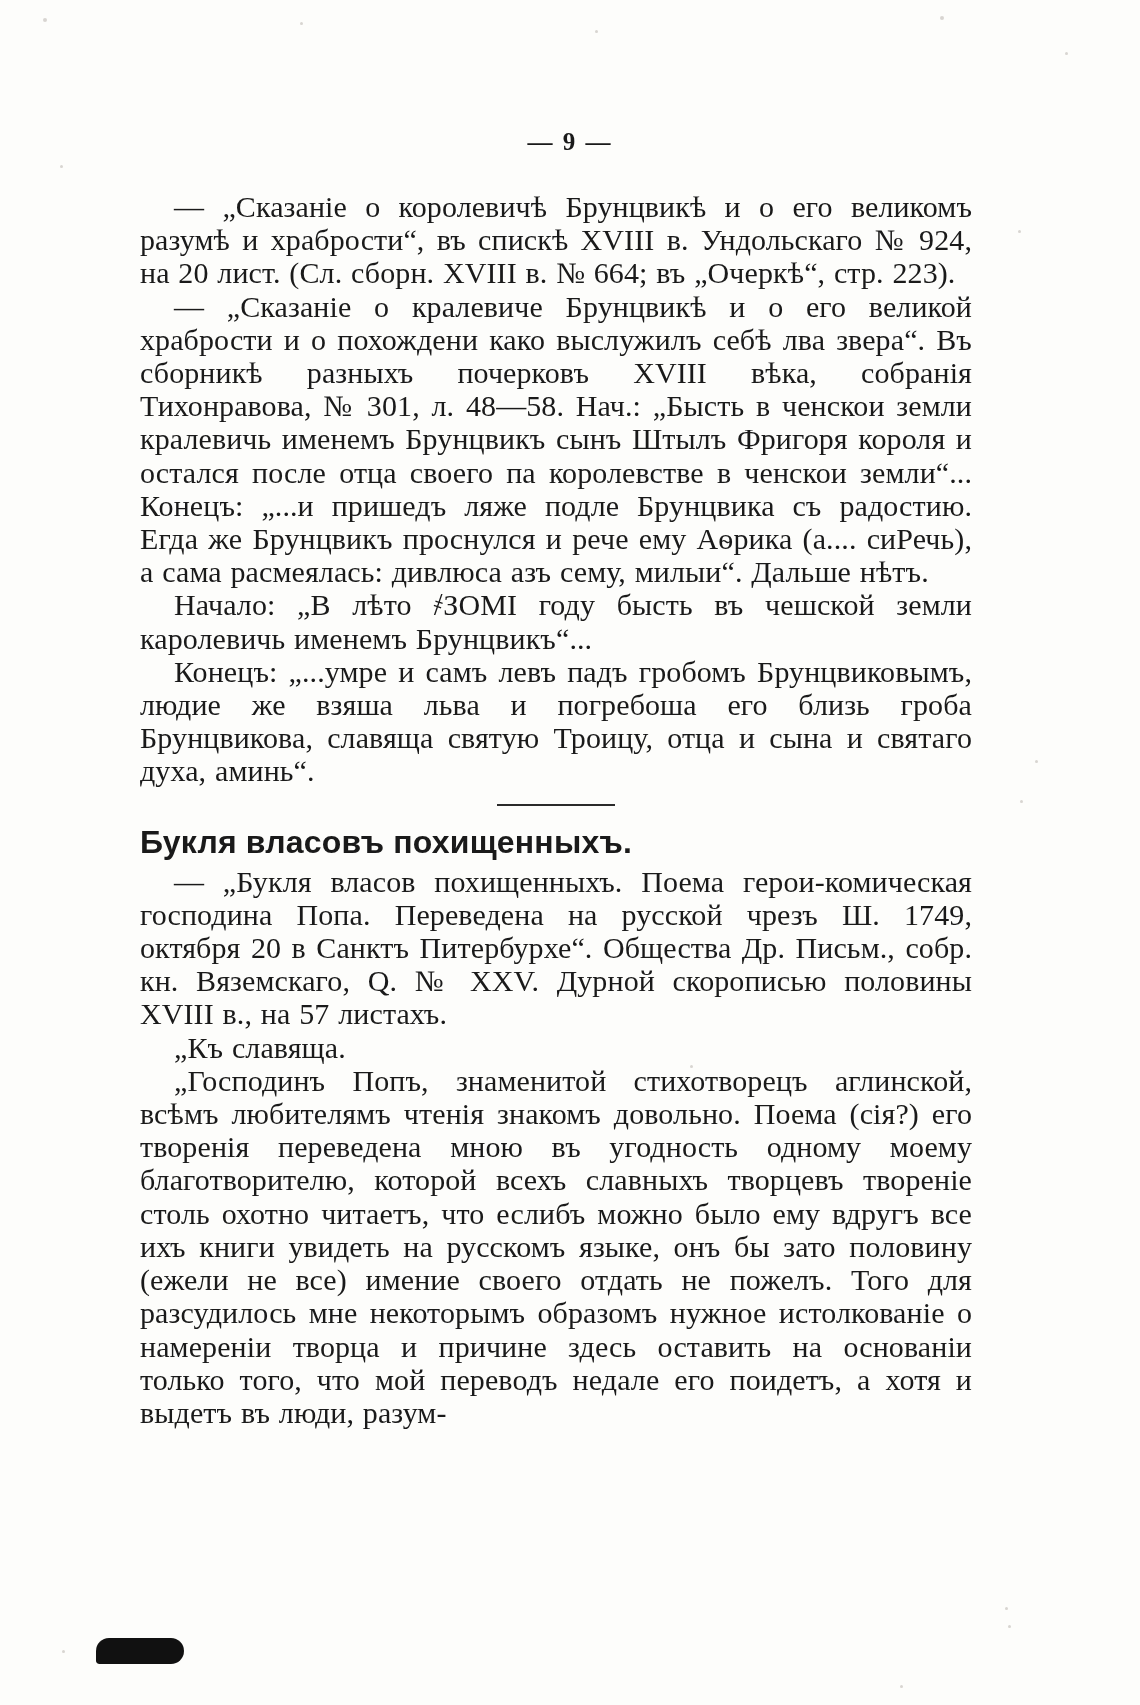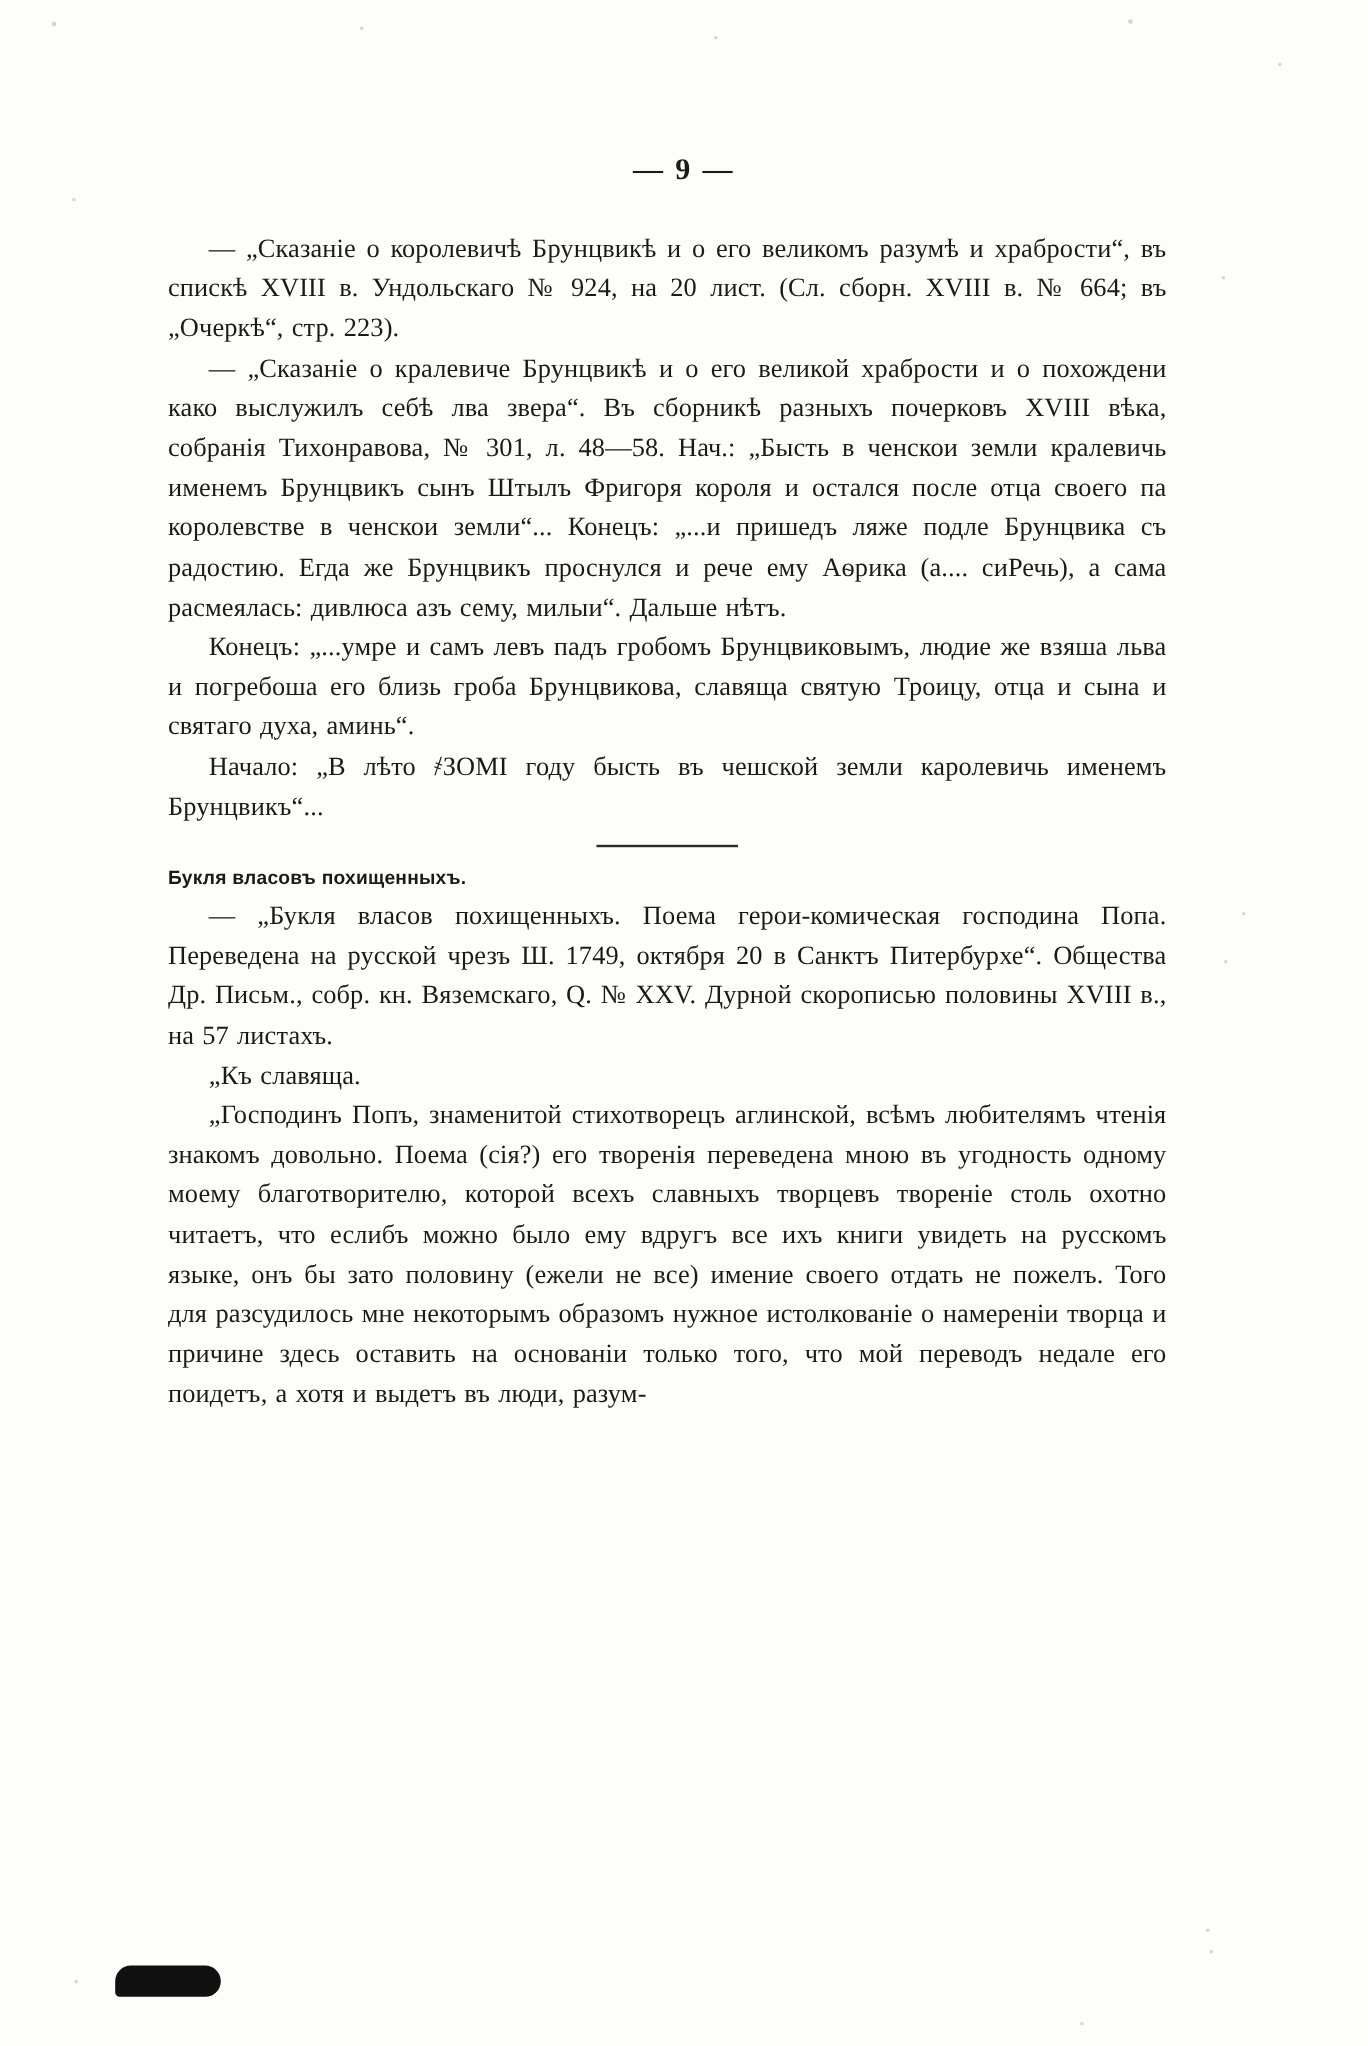--- a/index.html
+++ b/index.html
@@ -41,38 +41,38 @@
     font-family: "Liberation Serif", serif;
   }
   .content {
     position: absolute;
     top: 190px;
     left: 140px;
     width: 832px;
   }
   p.para {
     margin: 0 0 0 0;
-    font-size: 22px;
+    font-size: 30px;
     line-height: 33.2px;
     text-align: justify;
     text-align-last: left;
     font-family: "Liberation Serif", serif;
     letter-spacing: .1px;
     word-spacing: 1.2px;
   }
   p.para.indent { text-indent: 34px; }
   p.para.dash { text-indent: 34px; }
   .rule {
     width: 118px;
     height: 2px;
     background: #2a2a2a;
     margin: 16px auto 18px auto;
   }
   h2.section-title {
-    font-size: 16px;
+    font-size: 32px;
     font-family: "Liberation Sans", sans-serif;
     font-weight: bold;
     margin: 0 0 4px 0;
     letter-spacing: .2px;
   }
   .blackmark {
     position: absolute;
     left: 96px;
     top: 1638px;
     width: 88px;
@@ -100,22 +100,22 @@
   <div class="speck" style="left:62px;  top:1650px;width:3px; height:3px;"></div>
   <div class="speck" style="left:900px; top:1685px;width:3px; height:3px;"></div>
   <div class="speck" style="left:690px; top:1065px;width:3px; height:3px;"></div>
 
   <div class="page-number">— 9 —</div>
 
   <div class="content">
 
     <p class="para dash">— „Сказаніе о королевичѣ Брунцвикѣ и о его великомъ разумѣ и храбрости“, въ спискѣ XVIII в. Ундольскаго № 924, на 20 лист. (Сл. сборн. XVIII в. № 664; въ „Очеркѣ“, стр. 223).</p>
     <p class="para dash">— „Сказаніе о кралевиче Брунцвикѣ и о его великой храбрости и о похождени како выслужилъ себѣ лва звера“. Въ сборникѣ разныхъ почерковъ XVIII вѣка, собранія Тихонравова, № 301, л. 48—58. Нач.: „Бысть в ченскои земли кралевичь именемъ Брунцвикъ сынъ Штылъ Фригоря короля и остался после отца своего па королевстве в ченскои земли“... Конецъ: „...и пришедъ ляже подле Брунцвика съ радостию. Егда же Брунцвикъ проснулся и рече ему Аѳрика (а.... сиРечь), а сама расмеялась: дивлюса азъ сему, милыи“. Дальше нѣтъ.</p>
+    <p class="para indent">Начало: „В лѣто ҂ЗОМІ году бысть въ чешской земли каролевичь именемъ Брунцвикъ“...</p>
     <p class="para indent">Конецъ: „...умре и самъ левъ падъ гробомъ Брунцвиковымъ, людие же взяша льва и погребоша его близь гроба Брунцвикова, славяща святую Троицу, отца и сына и святаго духа, аминь“.</p>
-    <p class="para indent">Начало: „В лѣто ҂ЗОМІ году бысть въ чешской земли каролевичь именемъ Брунцвикъ“...</p>
 
     <div class="rule"></div>
 
     <h2 class="section-title">Букля власовъ похищенныхъ.</h2>
 
     <p class="para dash">— „Букля власов похищенныхъ. Поема герои-комическая господина Попа. Переведена на русской чрезъ Ш. 1749, октября 20 в Санктъ Питербурхе“. Общества Др. Письм., собр. кн. Вяземскаго, Q. № XXV. Дурной скорописью половины XVIII в., на 57 листахъ.</p>
     <p class="para indent">„Къ славяща.</p>
     <p class="para indent">„Господинъ Попъ, знаменитой стихотворецъ аглинской, всѣмъ любителямъ чтенія знакомъ довольно. Поема (сія?) его творенія переведена мною въ угодность одному моему благотворителю, которой всехъ славныхъ творцевъ твореніе столь охотно читаетъ, что еслибъ можно было ему вдругъ все ихъ книги увидеть на русскомъ языке, онъ бы зато половину (ежели не все) имение своего отдать не пожелъ. Того для разсудилось мне некоторымъ образомъ нужное истолкованіе о намереніи творца и причине здесь оставить на основаніи только того, что мой переводъ недале его поидетъ, а хотя и выдетъ въ люди, разум-</p>
 
   </div>

